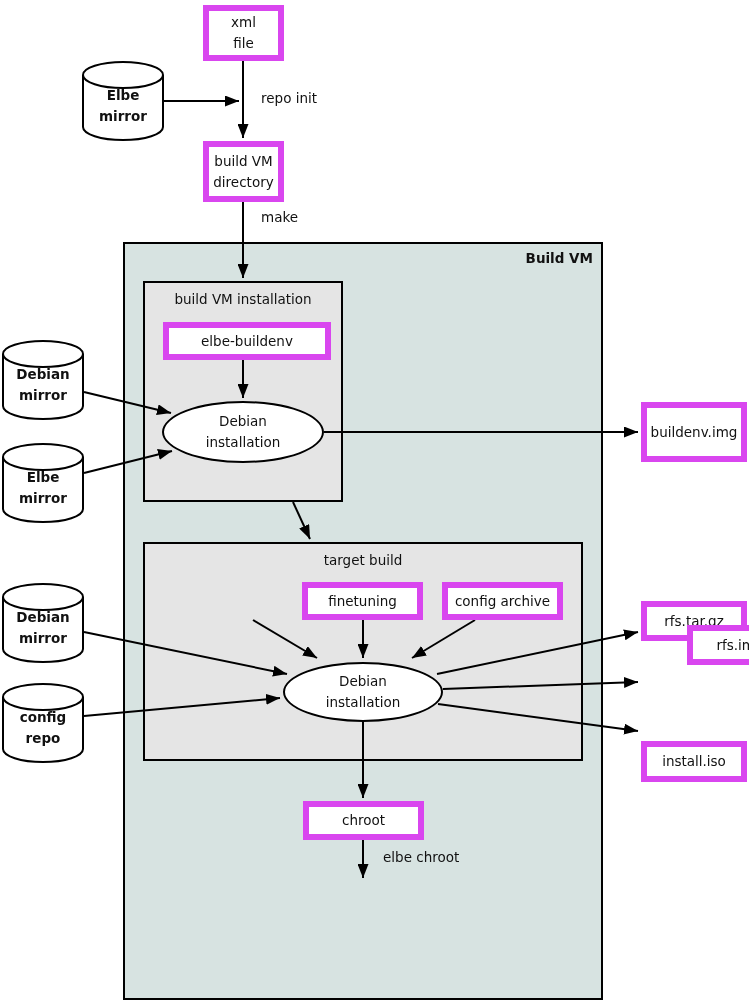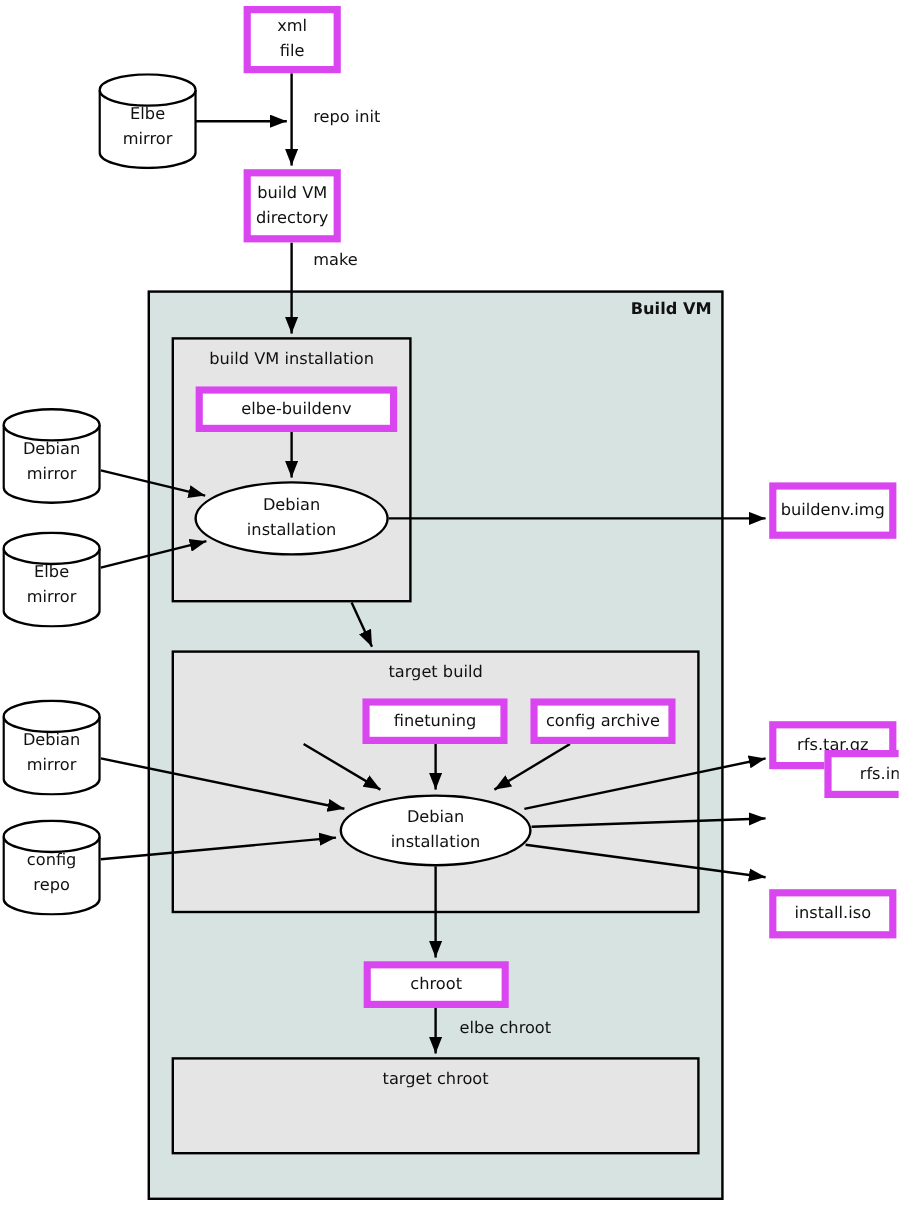--- a/index.html
+++ b/index.html
@@ -63,21 +63,21 @@
     border-radius: 50%;
     box-sizing: border-box;
     z-index: 4;
     display: flex;
     flex-direction: column;
     align-items: center;
     justify-content: center;
     text-align: center;
     line-height: 21px;
   }
-  .cyl { position: absolute; z-index: 4; }
+  .cyl { position: absolute; z-index: 4; font-weight: bold; }
   .cyl svg { display: block; }
   .cyl-label {
     position: absolute;
     left: 0; top: 24px; width: 100%;
     text-align: center;
     line-height: 21px;
   }
   .edge-label {
     position: absolute;
     z-index: 5;
@@ -91,23 +91,20 @@
 
   <div class="vm-container">
     <div class="vm-label">Build VM</div>
   </div>
 
   <div class="group" style="left:143px; top:281px; width:200px; height:221px;">
     <div class="group-title">build VM installation</div>
   </div>
   <div class="group" style="left:143px; top:542px; width:440px; height:219px;">
     <div class="group-title">target build</div>
-  </div>
-  <div class="group" style="left:143px; top:881px; width:440px; height:81px;">
-    <div class="group-title">target chroot</div>
   </div>
 
   <svg class="edges" viewBox="0 0 749 1004" xmlns="http://www.w3.org/2000/svg">
     <defs>
       <marker id="arrow" viewBox="0 0 14 11" refX="14" refY="5.5" markerWidth="14" markerHeight="11" markerUnits="userSpaceOnUse" orient="auto">
         <path d="M0,0 L14,5.5 L0,11 Z" fill="#000"></path>
       </marker>
     </defs>
     <line x1="243" y1="61" x2="243" y2="138" marker-end="url(#arrow)"></line>
     <line x1="163" y1="101" x2="239" y2="101" marker-end="url(#arrow)"></line>
@@ -133,21 +130,21 @@
     <div>xml</div>
     <div>file</div>
   </div>
   <div class="node" style="left:203px; top:141px; width:81px; height:61px;">
     <div>build VM</div>
     <div>directory</div>
   </div>
   <div class="node" style="left:163px; top:322px; width:168px; height:38px;">
     <div>elbe-buildenv</div>
   </div>
-  <div class="node" style="left:641px; top:402px; width:106px; height:47px;">
+  <div class="node" style="left:641px; top:402px; width:106px; height:60px;">
     <div>buildenv.img</div>
   </div>
   <div class="node" style="left:302px; top:582px; width:121px; height:38px;">
     <div>finetuning</div>
   </div>
   <div class="node" style="left:442px; top:582px; width:121px; height:38px;">
     <div>config archive</div>
   </div>
   <div class="node" style="left:641px; top:601px; width:106px; height:40px;">
     <div>rfs.tar.gz</div>

